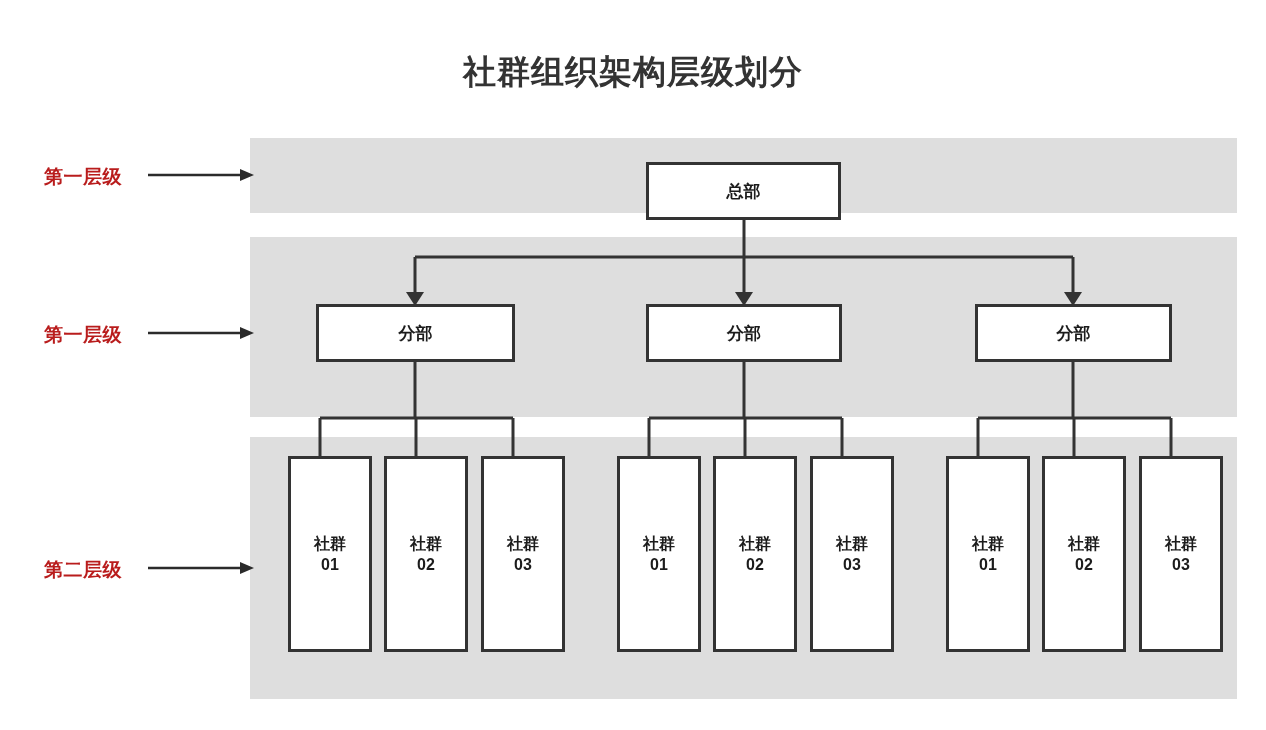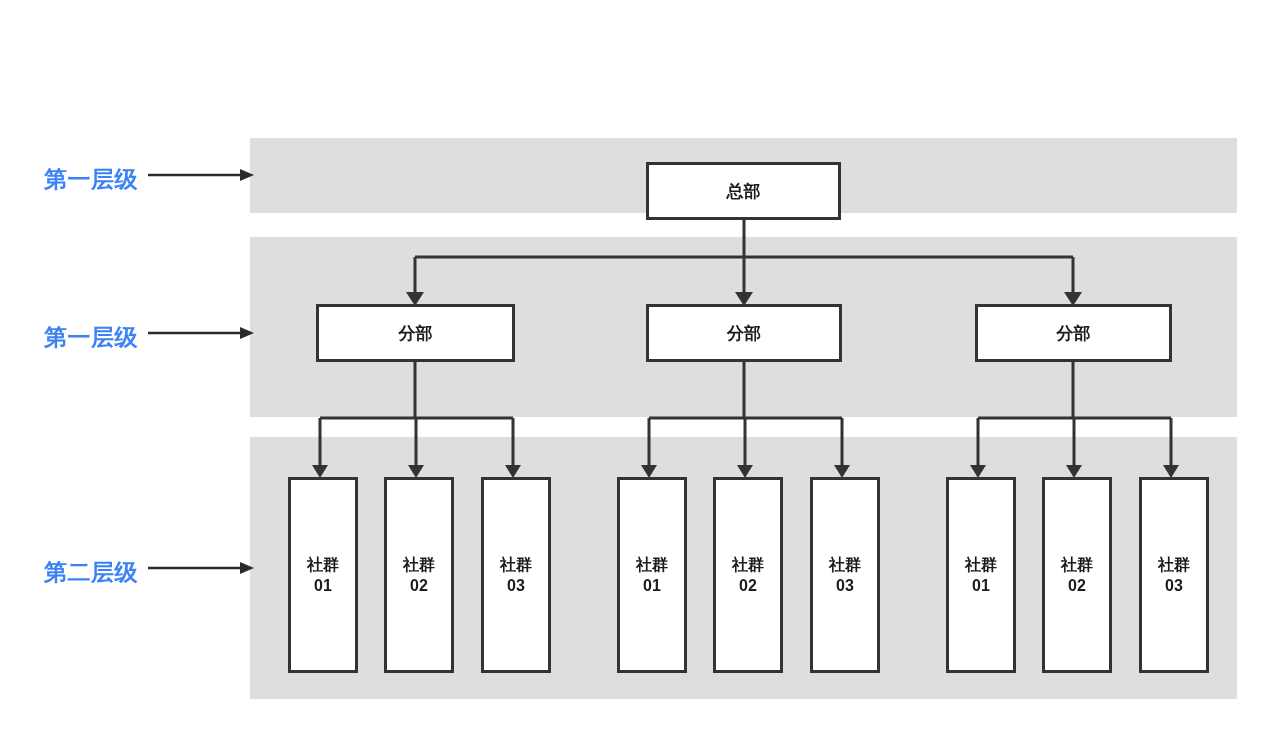--- a/index.html
+++ b/index.html
@@ -37,23 +37,23 @@
     position: absolute;
     background: #dedede;
   }
   #band-1 { left: 250px; top: 138px; width: 987px; height: 75px; }
   #band-2 { left: 250px; top: 237px; width: 987px; height: 180px; }
   #band-3 { left: 250px; top: 437px; width: 987px; height: 262px; }
 
   
   .level-label {
     position: absolute;
-    font-size: 23px;
+    font-size: 19px;
     font-weight: bold;
-    color: #3b82f6;
+    color: #b91c1c;
     white-space: nowrap;
     letter-spacing: 0.5px;
   }
   #label-1 { left: 44px; top: 164px; }
   #label-2 { left: 44px; top: 322px; }
   #label-3 { left: 44px; top: 557px; }
 
   .level-arrow {
     position: absolute;
     height: 14px;
@@ -89,21 +89,21 @@
 
   
   #node-hq { left: 646px; top: 162px; width: 195px; height: 58px; }
 
   
   #node-br-0 { left: 316px; top: 304px; width: 199px; height: 58px; }
   #node-br-1 { left: 646px; top: 304px; width: 196px; height: 58px; }
   #node-br-2 { left: 975px; top: 304px; width: 197px; height: 58px; }
 
   
-  .node-leaf { top: 477px; width: 70px; height: 196px; }
+  .node-leaf { top: 456px; width: 84px; height: 196px; }
   #node-lf-0-0 { left: 288px; }
   #node-lf-0-1 { left: 384px; }
   #node-lf-0-2 { left: 481px; }
   #node-lf-1-0 { left: 617px; }
   #node-lf-1-1 { left: 713px; }
   #node-lf-1-2 { left: 810px; }
   #node-lf-2-0 { left: 946px; }
   #node-lf-2-1 { left: 1042px; }
   #node-lf-2-2 { left: 1139px; }
 
@@ -115,20 +115,21 @@
     width: 1266px;
     height: 730px;
     pointer-events: none;
   }
 </style>
 </head>
 <body>
 
 <div id="canvas">
 
+  <div class="title">社群组织架构层级划分</div>
 
   <div class="band" id="band-1"></div>
   <div class="band" id="band-2"></div>
   <div class="band" id="band-3"></div>
 
   <div class="level-label" id="label-1">第一层级</div>
   <div class="level-label" id="label-2">第一层级</div>
   <div class="level-label" id="label-3">第二层级</div>
 
   <svg class="level-arrow" id="arrow-1" viewBox="0 0 106 14">

